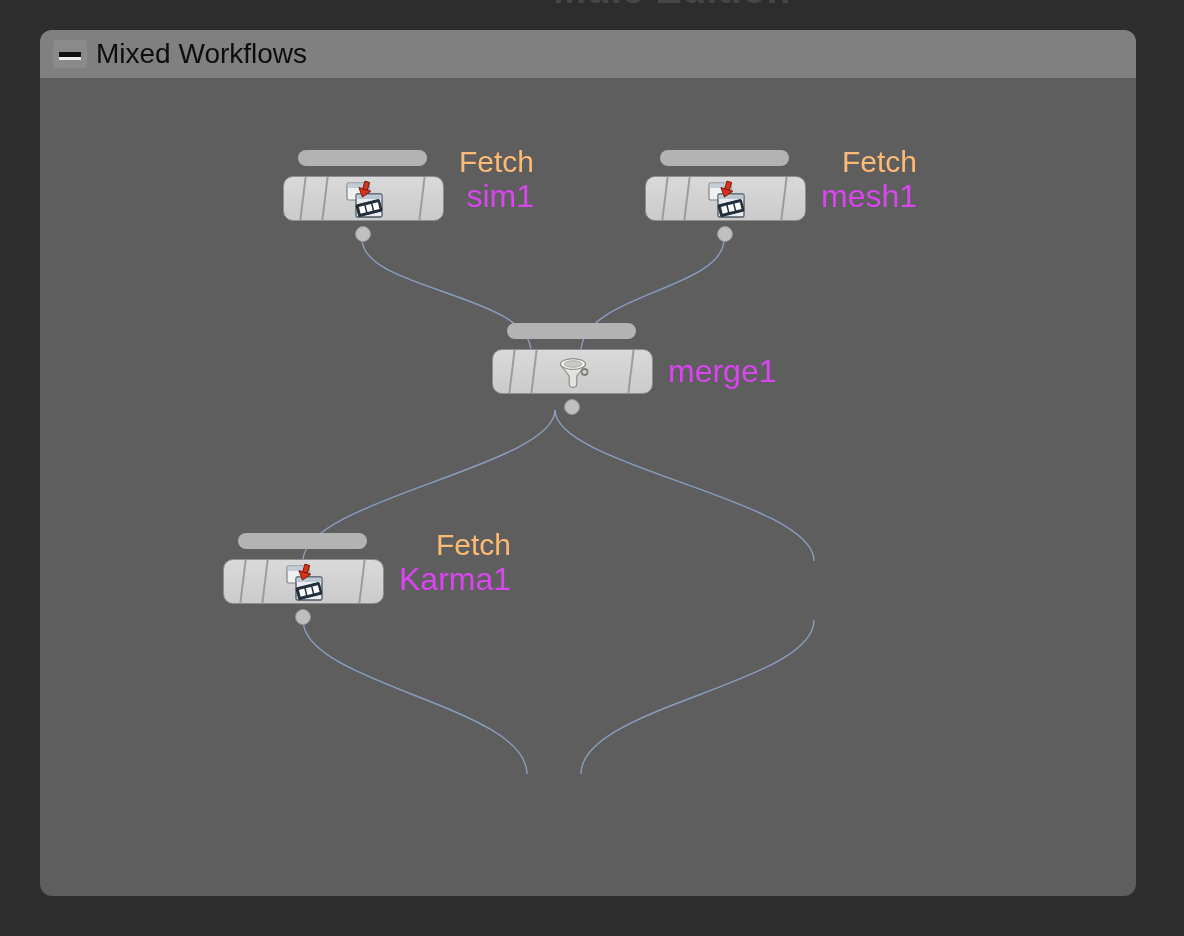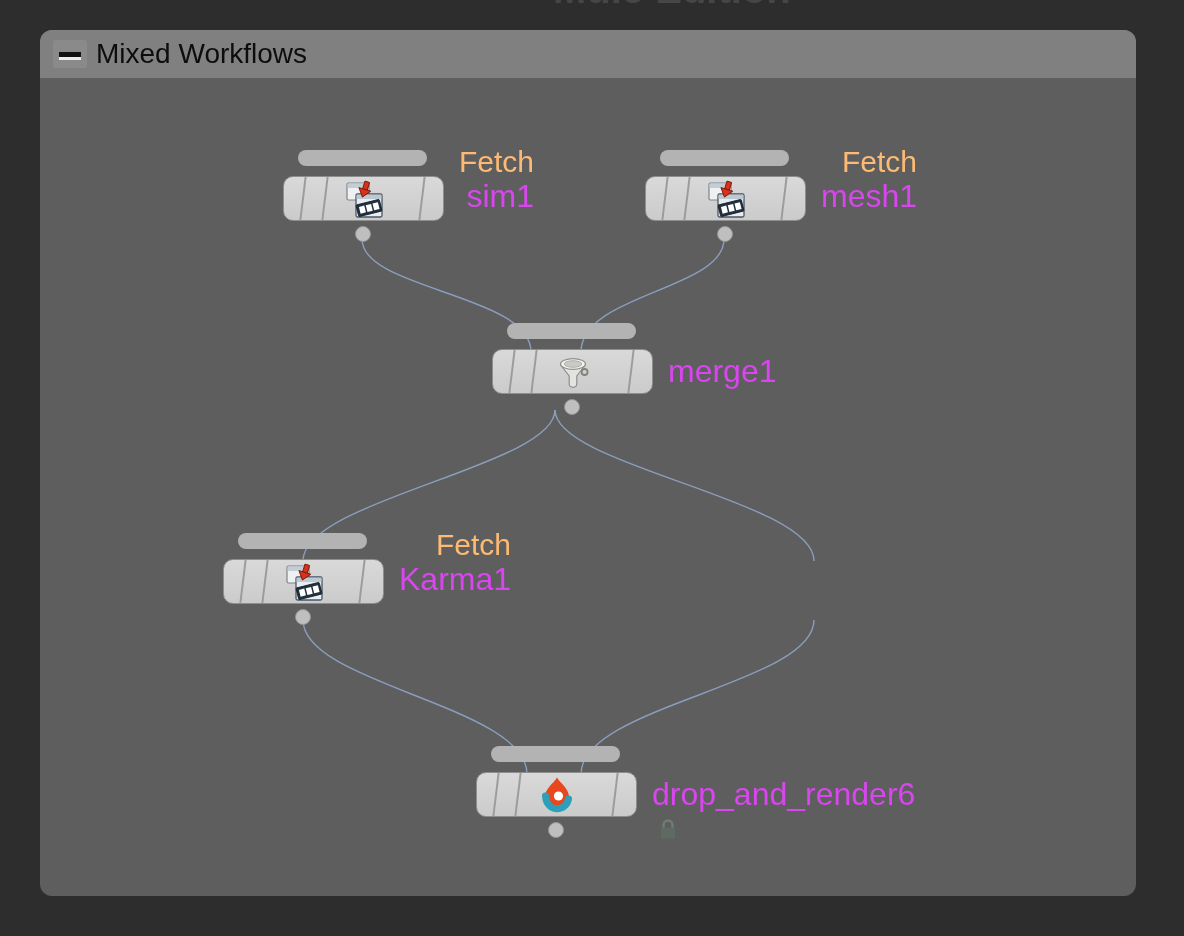--- a/index.html
+++ b/index.html
@@ -219,39 +219,14 @@
       </span>
     </div>
     <div class="out-dot"></div>
     <div class="labels two">
       <div class="type">Fetch</div>
       <div class="nm">Karma1</div>
     </div>
   </div>
 
 
-  <div class="node n-drop6">
-    <div class="flag-pill"></div>
-    <div class="body">
-      <i class="d1"></i>
-        <i class="d2"></i>
-        <i class="d3"></i>
-      <span class="icon">
-        <svg width="40" height="42" viewBox="0 0 40 40">
-          <path d="M20,2.5 C16.5,8.5 8,13.5 8,22 C8,29 13.5,34.5 20,34.5 C26.5,34.5 32,29 32,22 C32,13.5 23.5,8.5 20,2.5 Z" fill="#e8481d"></path>
-          <path d="M8.5,21 C9,29 14.2,33.8 20,33.8 C26,33.8 30.5,29.3 31.5,24" fill="none" stroke="#2e9fba" stroke-width="7" stroke-linecap="round"></path>
-          <circle cx="21.5" cy="21" r="4.6" fill="#ffffff"></circle>
-        </svg>
-      </span>
-    </div>
-    <div class="out-dot"></div>
-    <div class="labels one">
-      <div class="nm">drop_and_render6</div>
-    </div>
-    <span class="lock-badge">
-      <svg width="20" height="22" viewBox="0 0 20 22">
-        <path d="M5.5,10 L5.5,7 A4.5,4.5 0 0 1 14.5,7 L14.5,10" fill="none" stroke="#6e7d72" stroke-width="2.6"></path>
-        <rect x="3" y="9.5" width="14" height="11" rx="1.2" fill="#5d6b62"></rect>
-      </svg>
-    </span>
-  </div>
 
 </div>
 
 </body></html>

